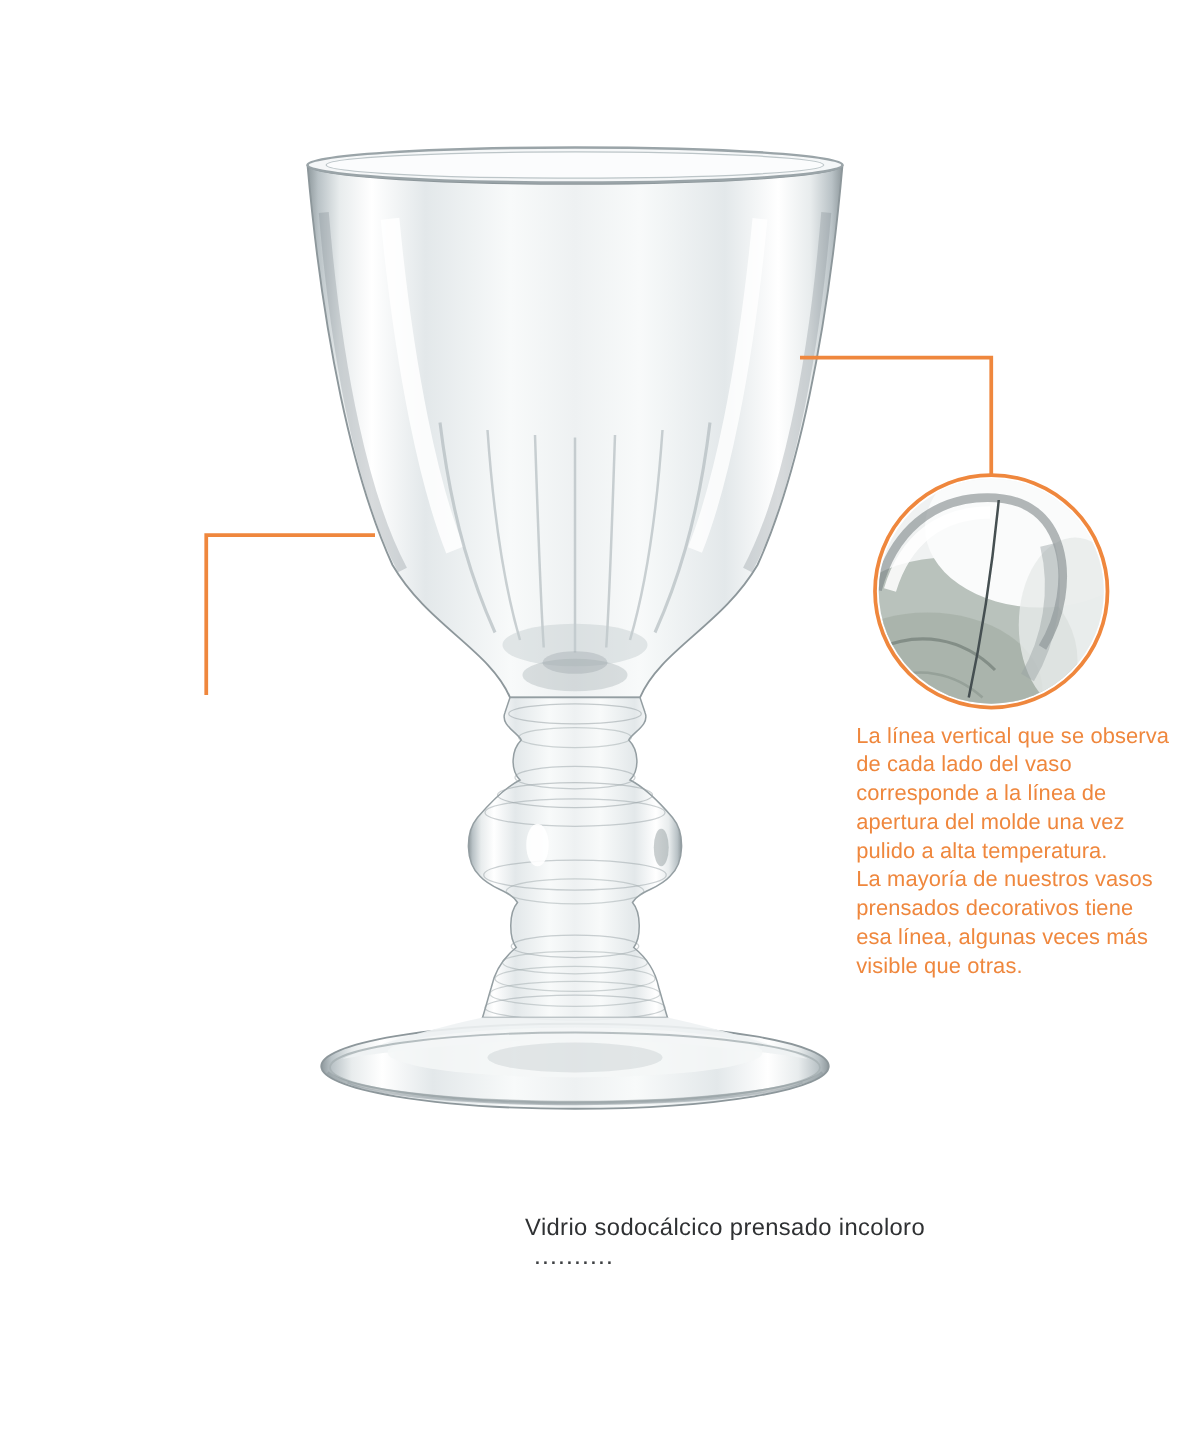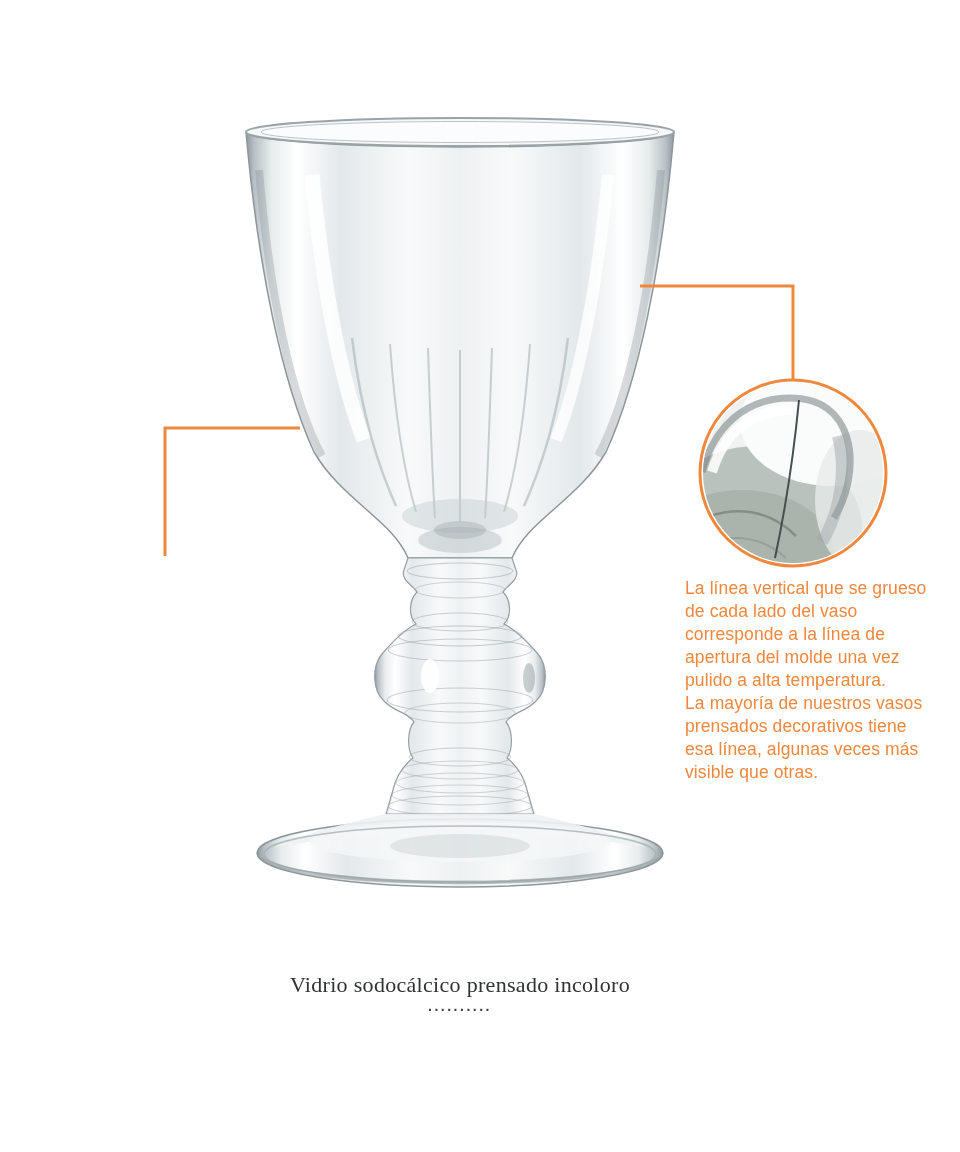--- a/index.html
+++ b/index.html
@@ -17,24 +17,23 @@
     white-space:pre-line;
     font-size:17.5px;
     line-height:23px;
     letter-spacing:0.1px;
     color:#3e4043;
   }
   .note-left{left:28px;top:576px;width:290px;}
   .note-right{left:685px;top:577px;width:275px;color:var(--accent,#ef873d);}
   .caption{
     position:absolute;left:180px;top:972px;width:560px;
-    text-align:center;
-    font-size:22px;font-weight:500;letter-spacing:0.3px;
+    text-align:right;
+    font-size:19px;font-weight:500;letter-spacing:0.3px;
     color:#2f3133;
-    font-family:Liberation Serif, serif;
   }
   .caption-dots{
     position:absolute;left:180px;top:998px;width:560px;
     text-align:center;
     font-size:14px;font-weight:bold;letter-spacing:2.5px;
     color:#3e4043;
   }
   .accent-stroke{stroke:var(--accent,#ef873d);}
 </style>
 </head>
@@ -153,21 +152,21 @@
         <path d="M838,436 C847,472 840,512 822,542" fill="none" stroke="#98a2a3" stroke-width="12" opacity="0.45"></path>
         <path d="M700,520 C735,504 770,510 796,536" fill="none" stroke="#6f7a73" stroke-width="2.5" opacity="0.65"></path>
         <path d="M704,545 C735,532 764,538 786,558" fill="none" stroke="#828d85" stroke-width="2" opacity="0.5"></path>
         <path d="M799,400 C794,452 786,506 775,558" fill="none" stroke="#454f51" stroke-width="2"></path>
       </g>
       <circle class="accent-stroke" cx="793" cy="473" r="93" fill="none" stroke-width="3"></circle>
     </g>
   </svg>
 
 
-  <div class="note note-right">La línea vertical que se grueso
+  <div class="note note-right">La línea vertical que se observa
 de cada lado del vaso
 corresponde a la línea de
 apertura del molde una vez
 pulido a alta temperatura.
 La mayoría de nuestros vasos
 prensados decorativos tiene
 esa línea, algunas veces más
 visible que otras.</div>
 
   <div class="caption">Vidrio sodocálcico prensado incoloro</div>

